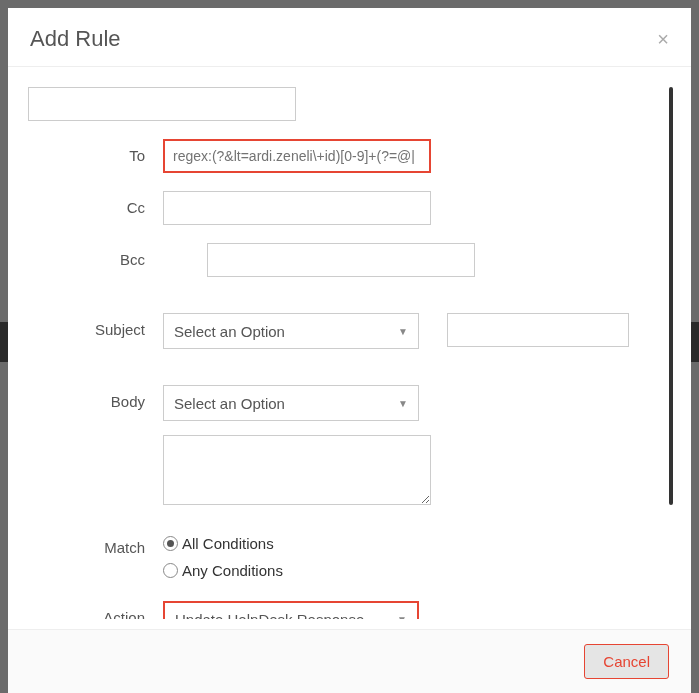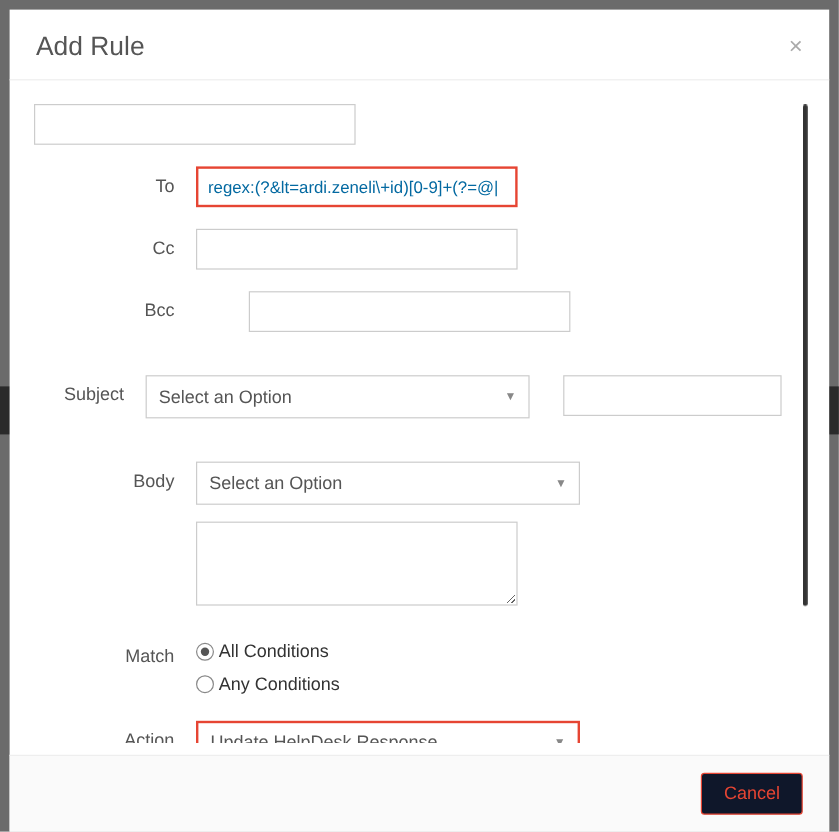--- a/index.html
+++ b/index.html
@@ -84,28 +84,28 @@
       display: flex;
       gap: 28px;
       align-items: flex-start;
     }
     .text-input {
       width: 268px;
       height: 34px;
       border: 1px solid #ccc;
       padding: 6px 8px;
       font-size: 14px;
-      color: #0369a1;
+      color: #737373;
       font-family: inherit;
     }
     .highlighted {
       border: 2px solid #e64533;
     }
     .select-box {
-      width: 320px;
+      width: 256px;
       height: 36px;
       border: 1px solid #ccc;
       padding: 7px 10px;
       font-size: 15px;
       color: #555;
       background: #fff;
       position: relative;
       display: flex;
       align-items: center;
       justify-content: space-between;
@@ -179,21 +179,21 @@
       border-radius: 3px;
       cursor: pointer;
       border: 1px solid transparent;
     }
     .btn-save {
       background: #32c19f;
       color: #fff;
       border-color: #32c19f;
     }
     .btn-cancel {
-      background: #0f172a;
+      background: #e5e5e5;
       color: #e64533;
       border: 1px solid #e64533;
     }
     .bg-dark-band {
       position: absolute;
       left: 0;
       right: 0;
       top: 322px;
       height: 40px;
       background: #2a2a2a;

